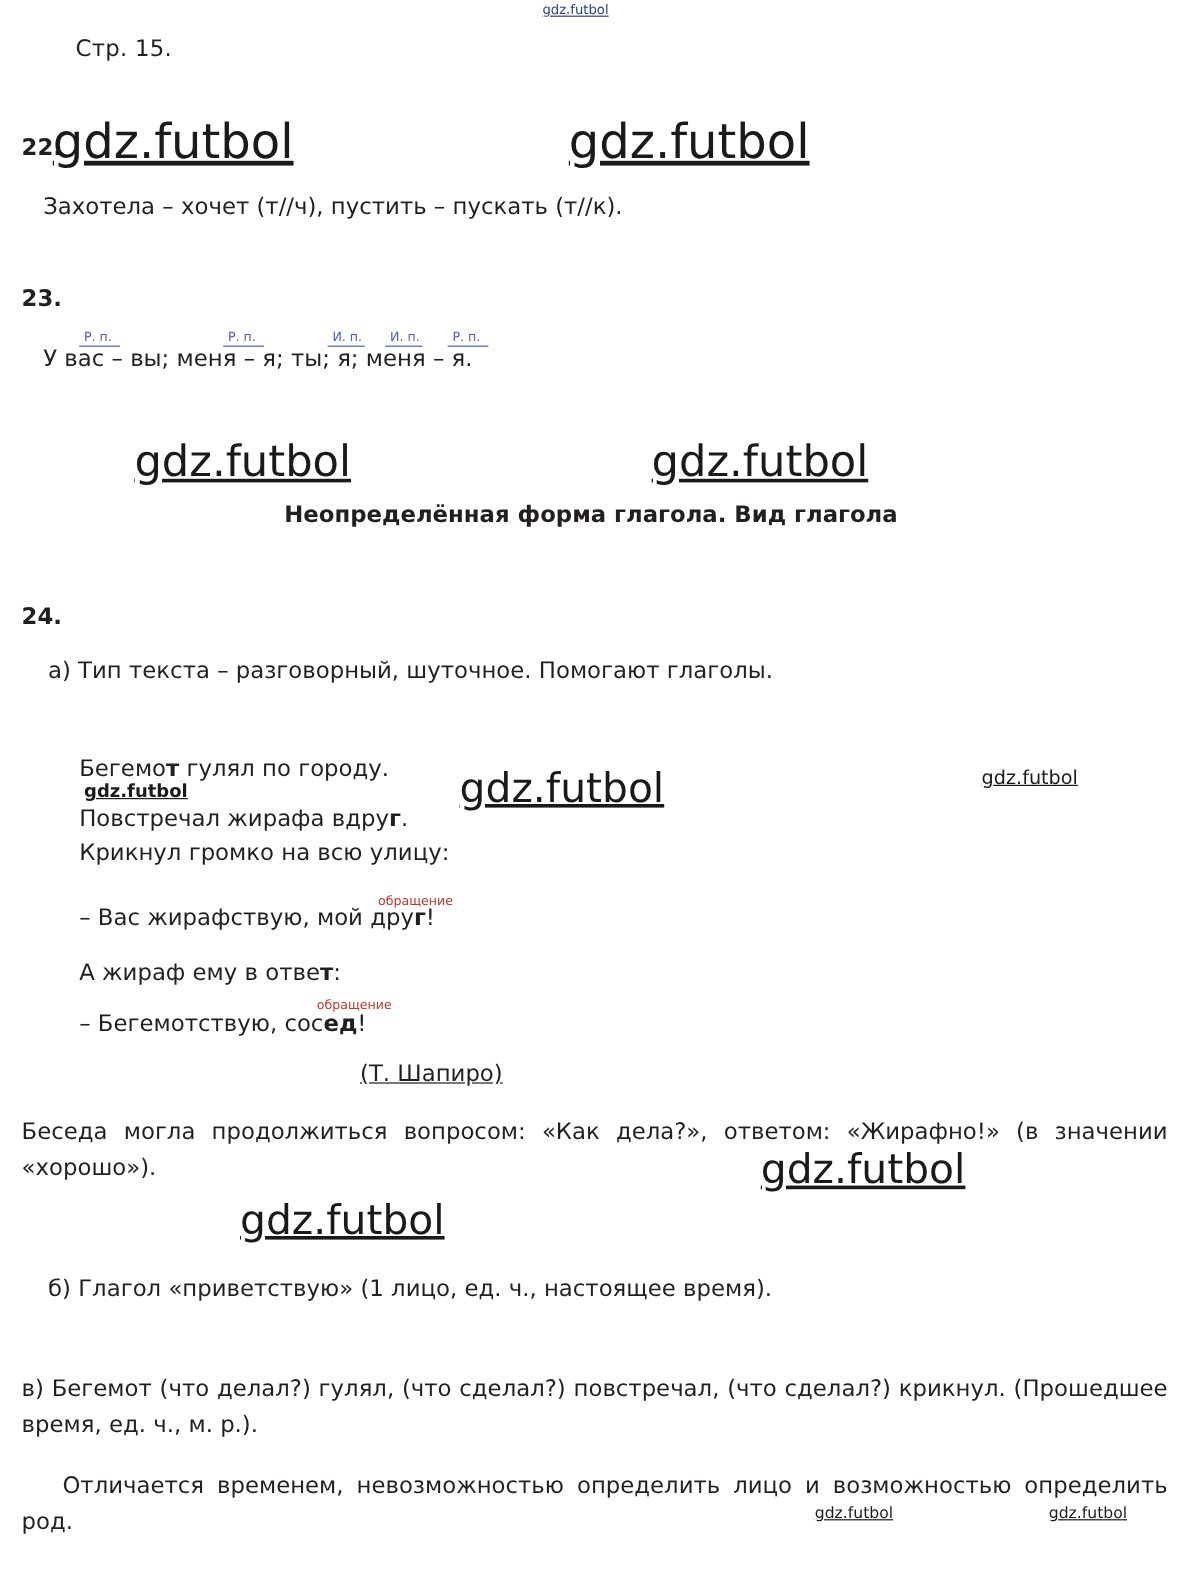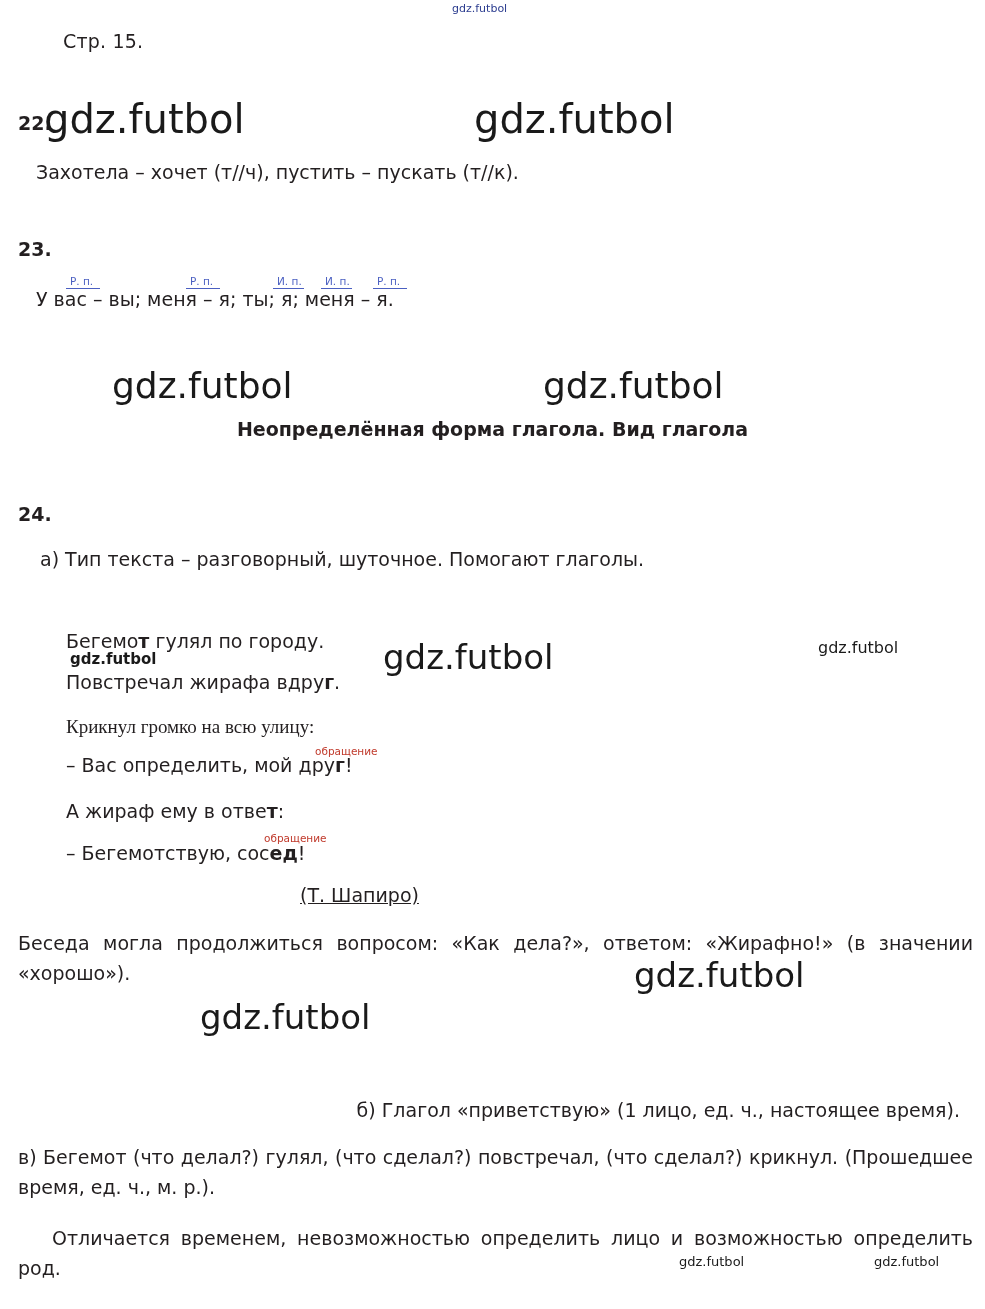--- a/index.html
+++ b/index.html
@@ -19,20 +19,21 @@
     position: relative;
     width: 985px;
     height: 1309px;
   }
   .wm {
     position: absolute;
     color: #1a1a1a;
     font-family: "DejaVu Sans", sans-serif;
     white-space: nowrap;
     pointer-events: none;
+    text-decoration: underline;
   }
   .wm-blue {
     color: #2b3c8f;
   }
   .page-label {
     position: absolute;
     left: 18px;
     top: 30px;
     font-size: 19px;
     font-weight: normal;
@@ -119,35 +120,35 @@
 
   <div class="heading" style="left:0px; top:418px; width:985px;">Неопределённая форма глагола. Вид глагола</div>
 
   <div class="ex-num" style="left:18px; top:503px;">24.</div>
   <div class="para" style="left:40px; top:546px; width:920px;">а) Тип текста – разговорный, шуточное. Помогают глаголы.</div>
 
   <div class="poem-line" style="left:66px; top:671px;"><span>Повстречал жирафа вдру</span><span class="b">г</span><span>.</span></div>
 
   <div class="poem-line" style="left:66px; top:630px;"><span>Бегемо</span><span class="b">т</span><span> гулял по городу.</span></div>
 
-  <div class="poem-line" style="left:66px; top:716px;font-family:Liberation Serif, serif;"><span>Крикнул громко на всю улицу:</span></div>
+  <div class="poem-line" style="left:66px; top:700px;"><span>Крикнул громко на всю улицу:</span></div>
 
   <div class="anno" style="left:315px; top:745px;">обращение</div>
-  <div class="poem-line" style="left:66px; top:754px;"><span>– Вас определить, мой дру</span><span class="b">г</span><span>!</span></div>
+  <div class="poem-line" style="left:66px; top:754px;"><span>– Вас жирафствую, мой дру</span><span class="b">г</span><span>!</span></div>
 
   <div class="poem-line" style="left:66px; top:800px;"><span>А жираф ему в отве</span><span class="b">т</span><span>:</span></div>
 
   <div class="anno" style="left:264px; top:832px;">обращение</div>
   <div class="poem-line" style="left:66px; top:842px;"><span>– Бегемотствую, сос</span><span class="b">ед</span><span>!</span></div>
 
   <div class="poem-line" style="left:300px; top:884px;text-decoration:underline;">(Т. Шапиро)</div>
 
   <div class="justify" style="left:18px; top:928px; width:955px;">Беседа могла продолжиться вопросом: «Как дела?», ответом: «Жирафно!» (в значении «хорошо»).</div>
 
-  <div class="para" style="left:40px; top:1097px; width:920px;text-align:right;">б) Глагол «приветствую» (1 лицо, ед. ч., настоящее время).</div>
+  <div class="para" style="left:40px; top:1061px; width:920px;">б) Глагол «приветствую» (1 лицо, ед. ч., настоящее время).</div>
 
   <div class="justify" style="left:18px; top:1142px; width:955px;">в) Бегемот (что делал?) гулял, (что сделал?) повстречал, (что сделал?) крикнул. (Прошедшее время, ед. ч., м. р.).</div>
 
   <div class="justify sent-indent" style="left:18px; top:1223px; width:955px;">Отличается временем, невозможностью определить лицо и возможностью определить род.</div>
 
   <div class="wm wm-blue" style="left:452px; top:2px; font-size:11px;">gdz.futbol</div>
   <div class="wm" style="left:44px; top:96px; font-size:40px;">gdz.futbol</div>
   <div class="wm" style="left:474px; top:96px; font-size:40px;">gdz.futbol</div>
   <div class="wm" style="left:112px; top:365px; font-size:36px;">gdz.futbol</div>
   <div class="wm" style="left:543px; top:365px; font-size:36px;">gdz.futbol</div>

